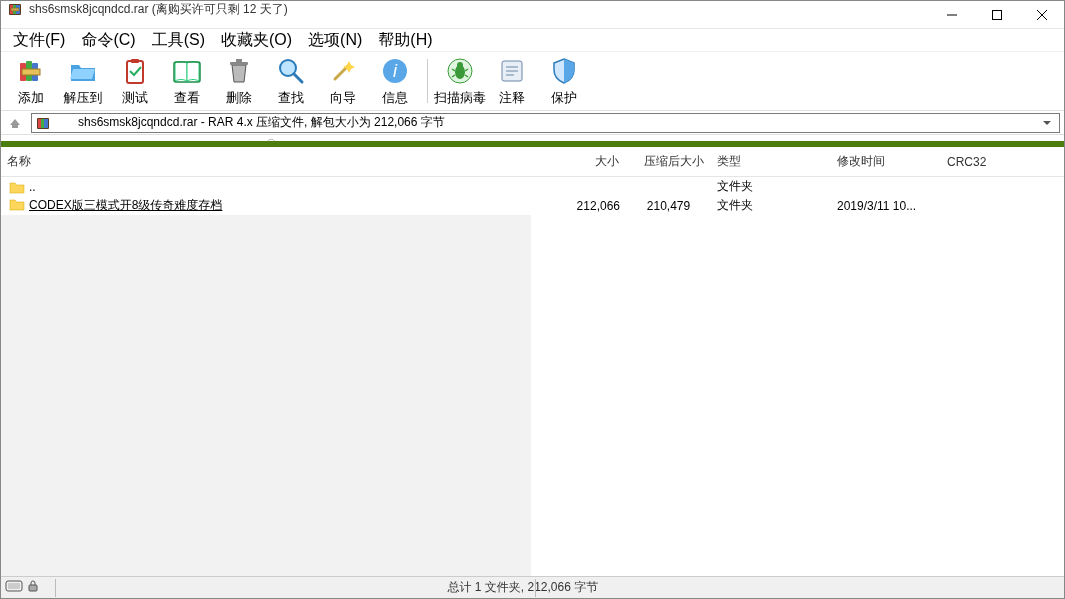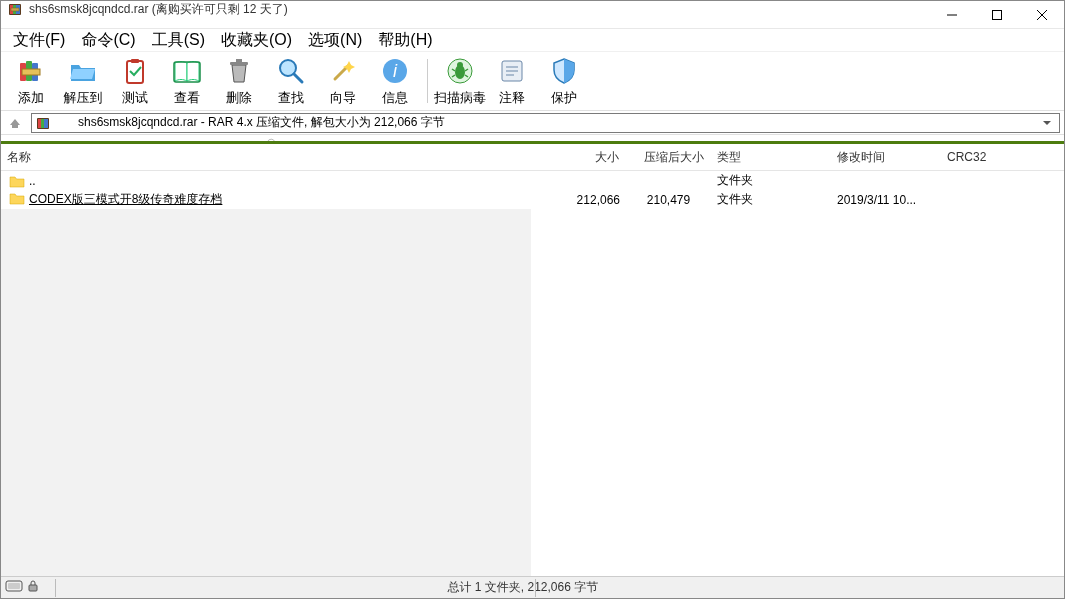--- a/index.html
+++ b/index.html
@@ -30,21 +30,21 @@
   .addrbox { flex:1; height:20px; border:1px solid #7a7a7a; display:flex; align-items:center; padding:0 4px; margin-left:6px; background:#fff; position:relative;gap:24px;}
   .addrbox .icon { width:14px; height:14px; margin-right:4px; }
   .addrbox .txt { flex:1; font-size:12px; color:#000; }
   .addrbox .drop { width:16px; text-align:center; color:#555; }
 
   
   .handlebar { height:6px; background:#fff; position:relative; }
   .handle { position:absolute; left:264px; top:0; width:12px; height:6px; display:flex; align-items:center; justify-content:center; color:#888; font-size:8px; letter-spacing:-1px;}
 
   
-  .colheaders { height:30px; display:flex; align-items:flex-start; border-top:3px solid #4d7c0f; border-bottom:1px solid #e5e5e5; background:#fff; font-size:12px; color:#333; }
+  .colheaders { height:36px; display:flex; align-items:flex-start; border-top:6px solid #4d7c0f; border-bottom:1px solid #e5e5e5; background:#fff; font-size:12px; color:#333; }
   .col { padding:0 6px; height:100%; display:flex; align-items:center; border-right:1px solid transparent; cursor:default; }
 
   .c-name   { width: 555px; }
   .c-size   { width:  70px; justify-content:flex-end; }
   .c-packed { width:  85px; justify-content:flex-end; }
   .c-type   { width: 120px; }
   .c-date   { width: 110px; }
   .c-crc    { flex:1; }
 
   

